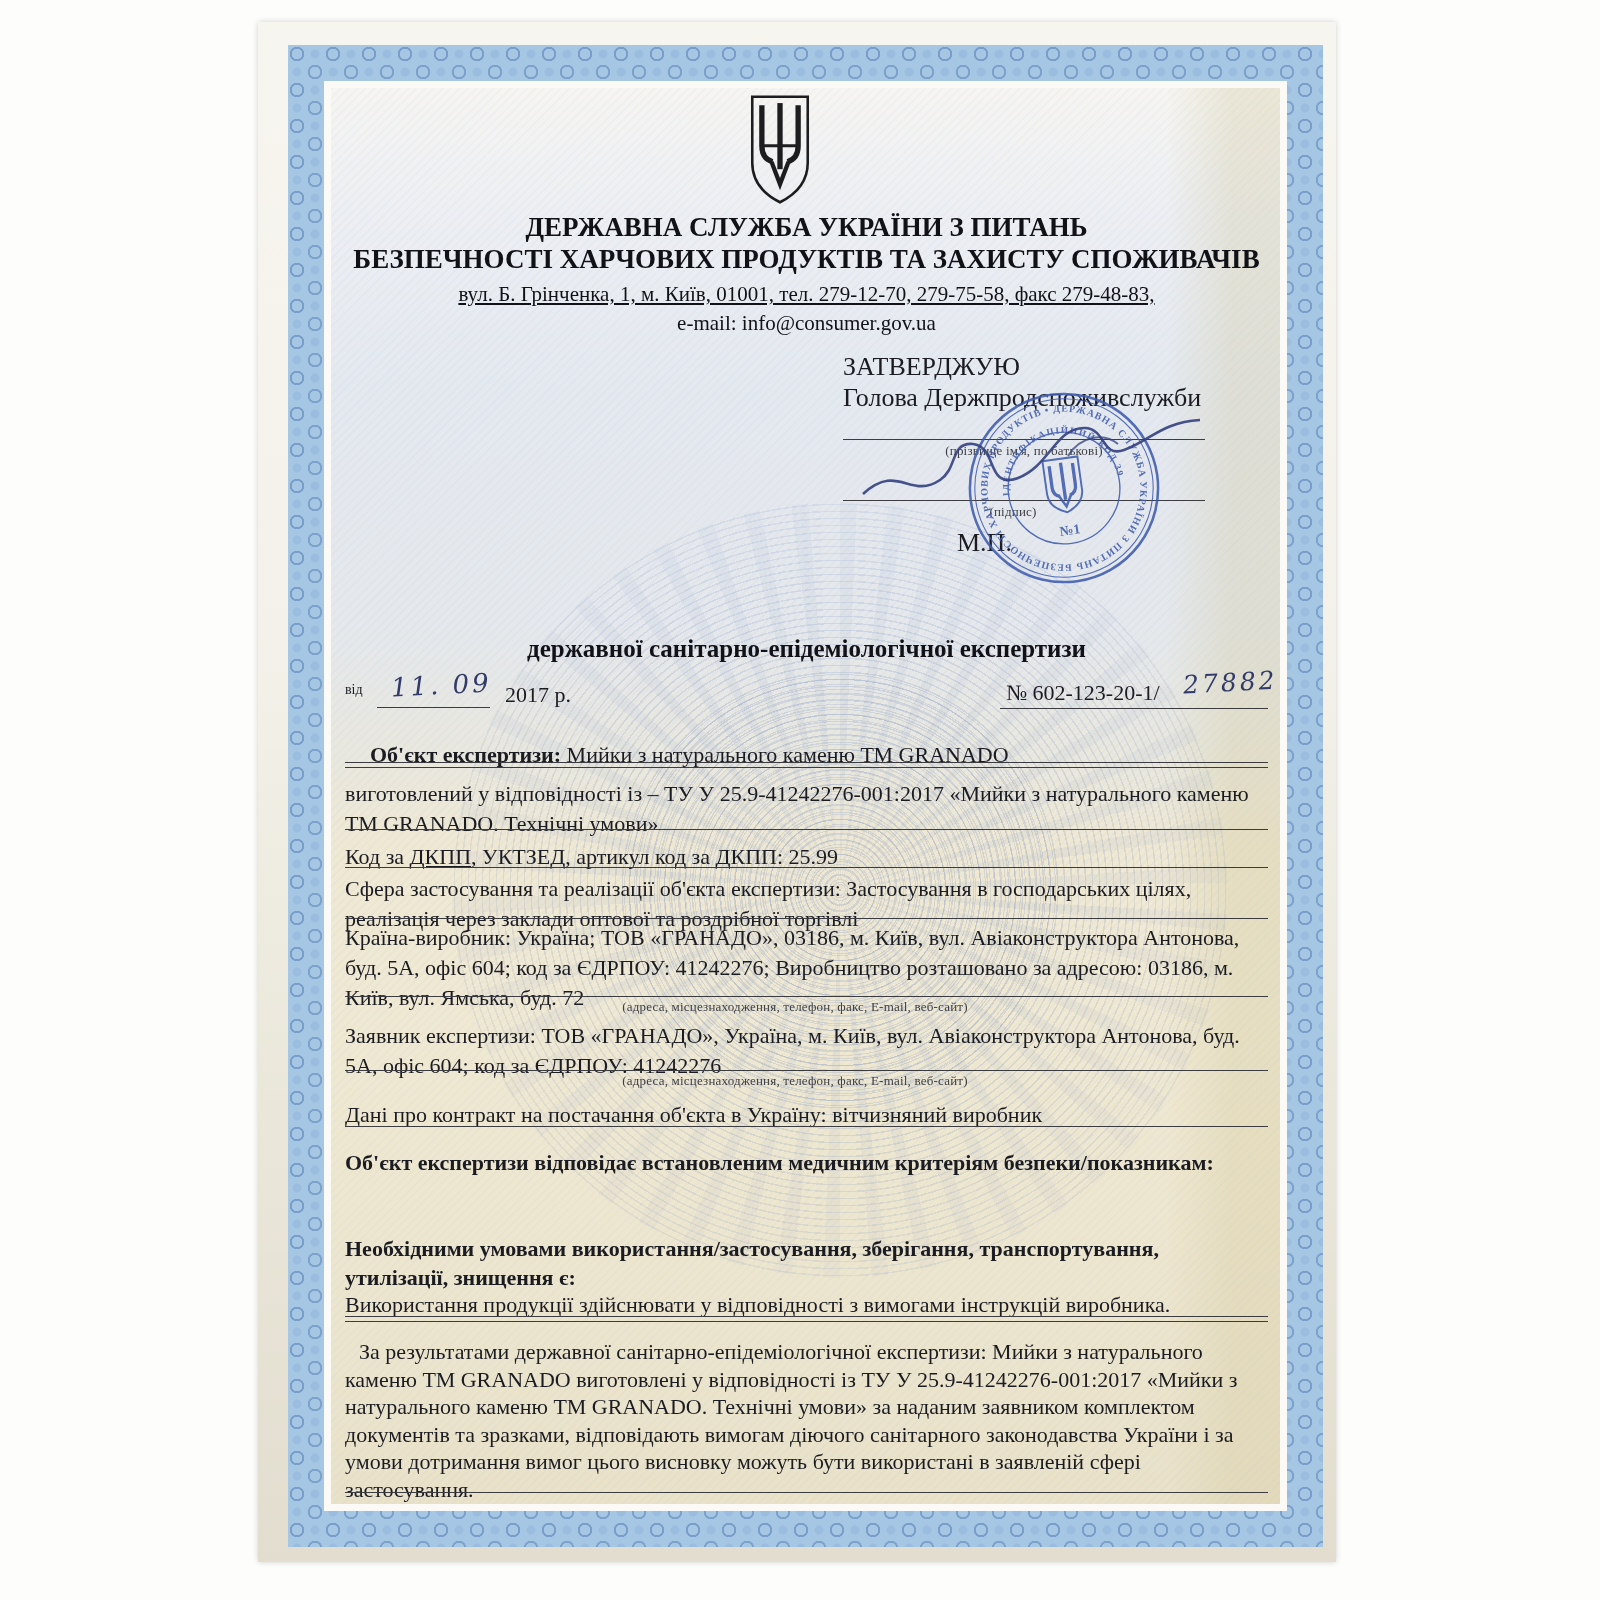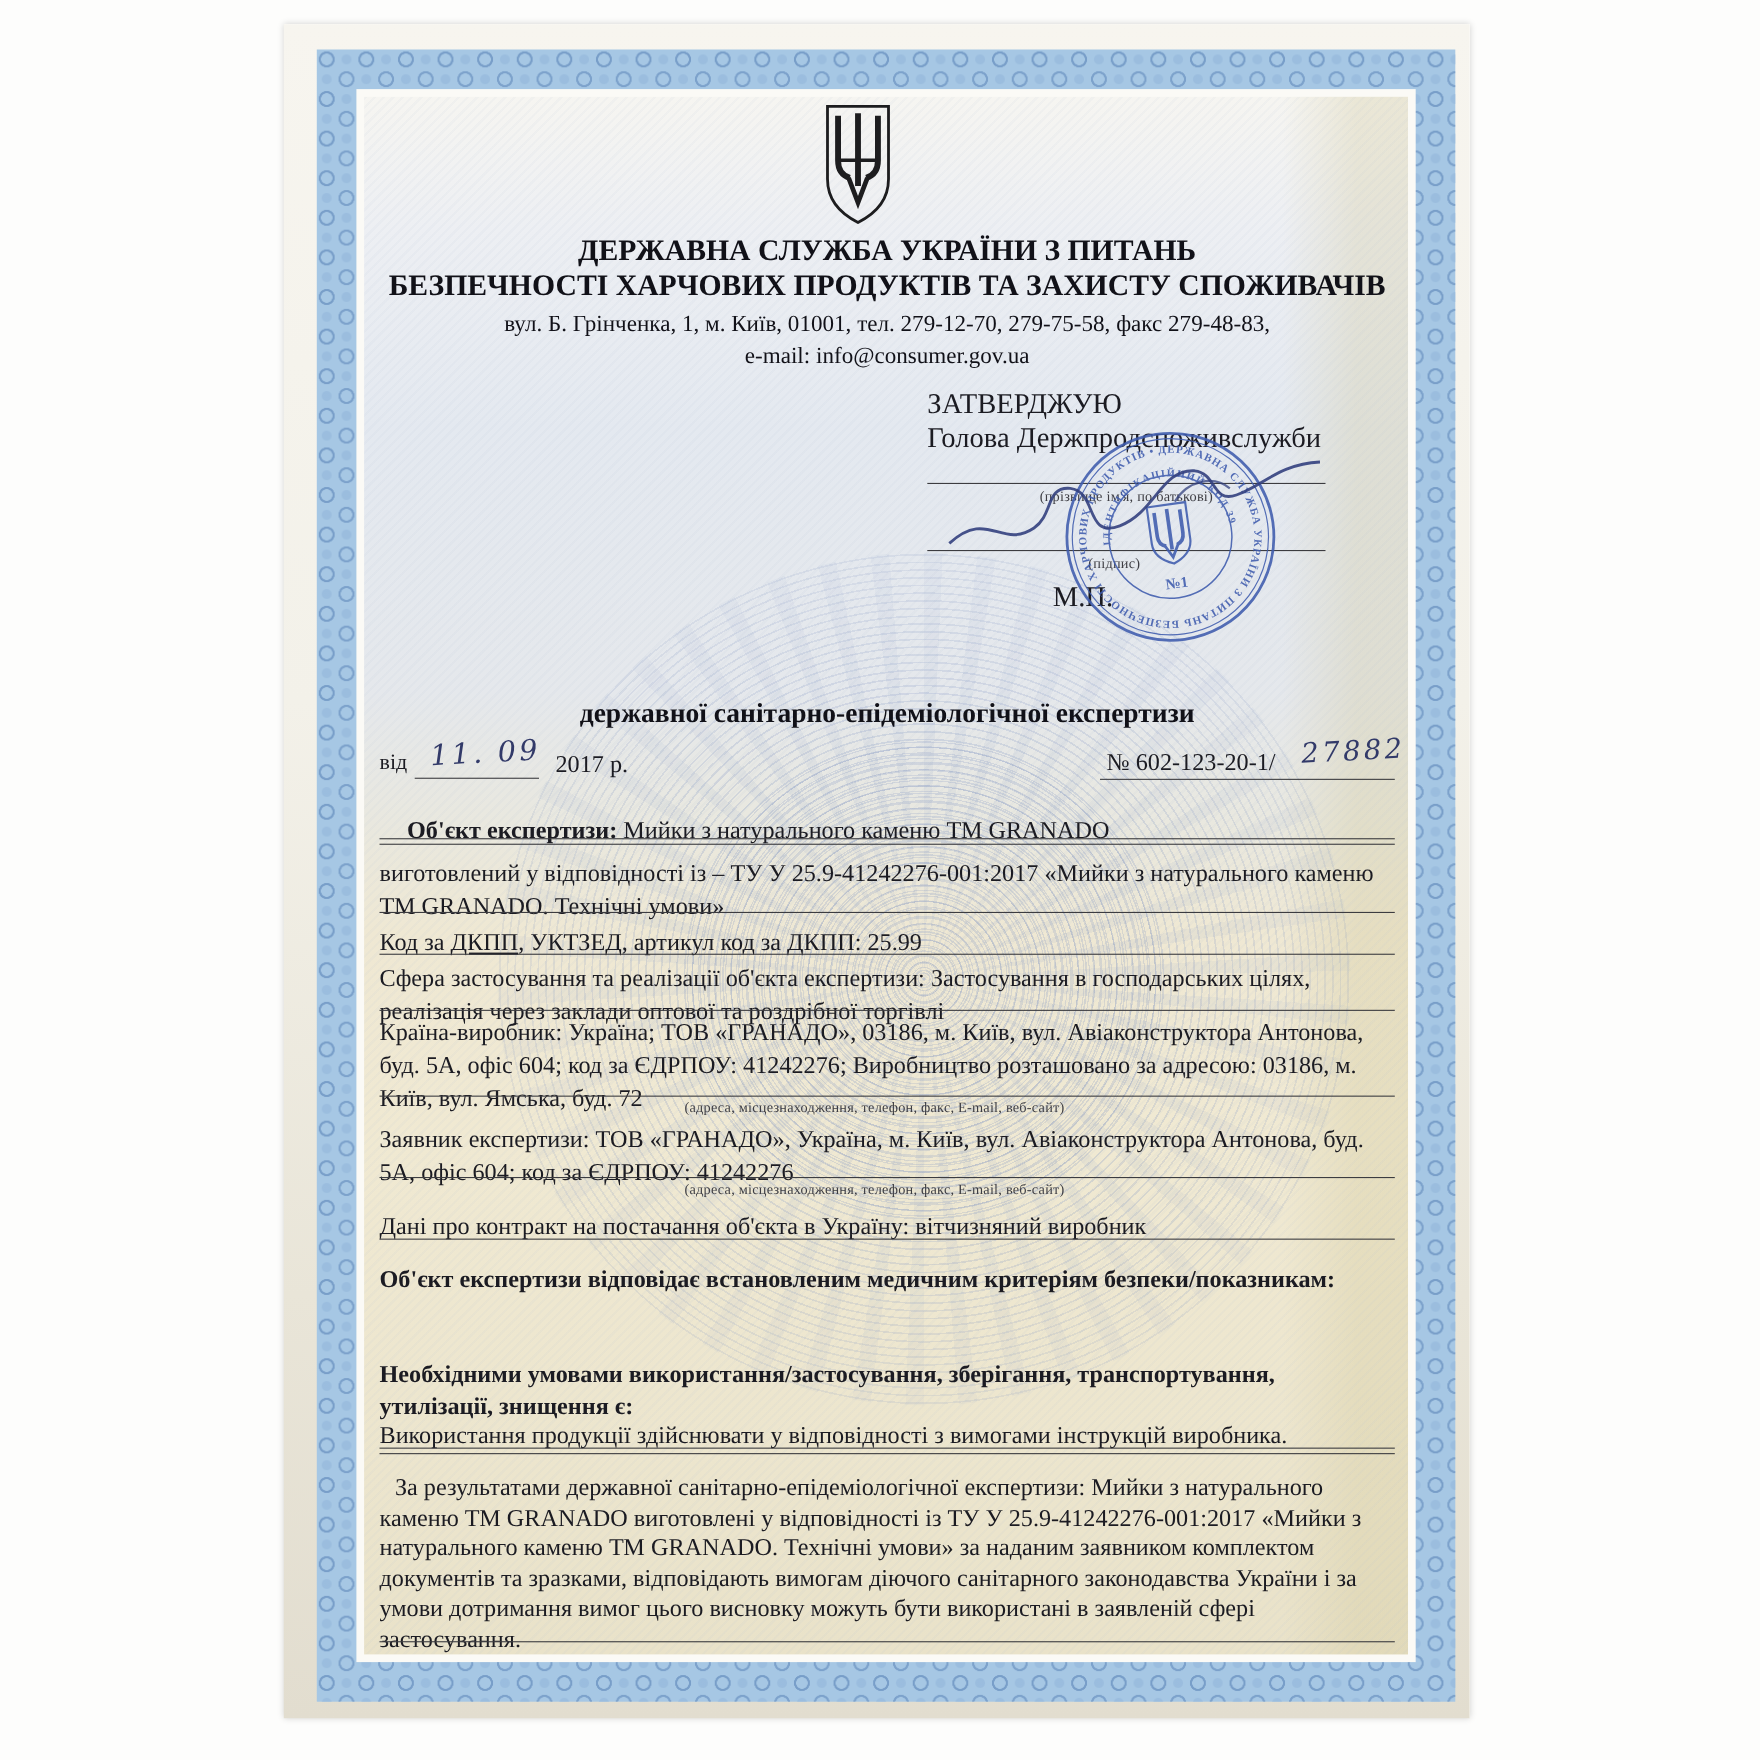--- a/index.html
+++ b/index.html
@@ -68,21 +68,21 @@
         <path d="M13,10 V48 Q13,60 23,63"></path>
         <path d="M30,8 V70"></path>
         <path d="M47,10 V48 Q47,60 37,63"></path>
       </g>
       <path d="M22,63 L30,84 L38,63" fill="none" stroke="#1d1d1f" stroke-width="4"></path>
       <path d="M13,48 H47" stroke="#1d1d1f" stroke-width="3"></path>
     </svg>
 
     <div class="hdr" style="top:190px;font-size:27px;">ДЕРЖАВНА СЛУЖБА УКРАЇНИ З ПИТАНЬ</div>
     <div class="hdr" style="top:222px;font-size:27px;">БЕЗПЕЧНОСТІ ХАРЧОВИХ ПРОДУКТІВ ТА ЗАХИСТУ СПОЖИВАЧІВ</div>
-    <div class="hdr" style="top:260px;font-size:21px;font-weight:normal;">вул. Б. Грінченка, 1, м. Київ, 01001, тел. 279-12-70, 279-75-58, факс 279-48-83,</div>
+    <div class="hdr" style="top:260px;font-size:21px;font-weight:normal;text-decoration:underline;">вул. Б. Грінченка, 1, м. Київ, 01001, тел. 279-12-70, 279-75-58, факс 279-48-83,</div>
     <div class="hdr" style="top:289px;font-size:21px;font-weight:normal;">e-mail: info@consumer.gov.ua</div>
 
     <div class="abs" style="left:585px;top:330px;font-size:26px;">ЗАТВЕРДЖУЮ</div>
     <div class="abs" style="left:585px;top:361px;font-size:26px;">Голова Держпродспоживслужби</div>
     <div class="rule" style="left:585px;top:417px;width:362px;"></div>
     <div class="cap center" style="left:585px;top:421px;width:362px;text-align:center;">(прізвище ім'я, по батькові)</div>
     <div class="rule" style="left:585px;top:478px;width:362px;"></div>
     <div class="cap" style="left:655px;top:482px;width:200px;text-align:center;">(підпис)</div>
     <div class="abs" style="left:699px;top:506px;font-size:26px;">М.П.</div>
 
@@ -113,21 +113,21 @@
     </div>
 
     <svg class="abs" style="left:560px;top:370px;" width="420" height="140" viewBox="0 0 420 140">
       <path d="M45,102 C80,70 92,108 122,88 C140,76 132,50 155,52 C180,55 168,98 200,86
                C232,74 238,34 268,36 C288,38 284,66 306,58 C330,50 344,30 382,28" fill="none" stroke="#33407e" stroke-width="2.6" opacity="0.9"></path>
       <path d="M250,64 C262,44 286,40 300,52" fill="none" stroke="#33407e" stroke-width="2" opacity="0.75"></path>
     </svg>
 
     <div class="hdr" style="top:613px;font-size:25px;">державної санітарно-епідеміологічної експертизи</div>
 
-    <div class="abs" style="left:87px;top:660px;font-size:20px;">від</div>
+    <div class="abs" style="left:87px;top:660px;font-size:14px;">від</div>
     <div class="hand" style="left:133px;top:648px;">11. 09</div>
     <div class="rule" style="left:119px;top:685px;width:113px;"></div>
     <div class="abs" style="left:247px;top:660px;font-size:22px;">2017 р.</div>
     <div class="abs" style="left:748px;top:658px;font-size:22px;">№ 602-123-20-1/</div>
     <div class="hand" style="left:925px;top:646px;font-size:25px;">27882</div>
     <div class="rule" style="left:742px;top:686px;width:268px;"></div>
 
     <div class="row" style="top:718px;margin-left:25px;">
       <span class="b">Об'єкт експертизи:</span><span> Мийки з натурального каменю ТМ GRANADO</span>
     </div>

